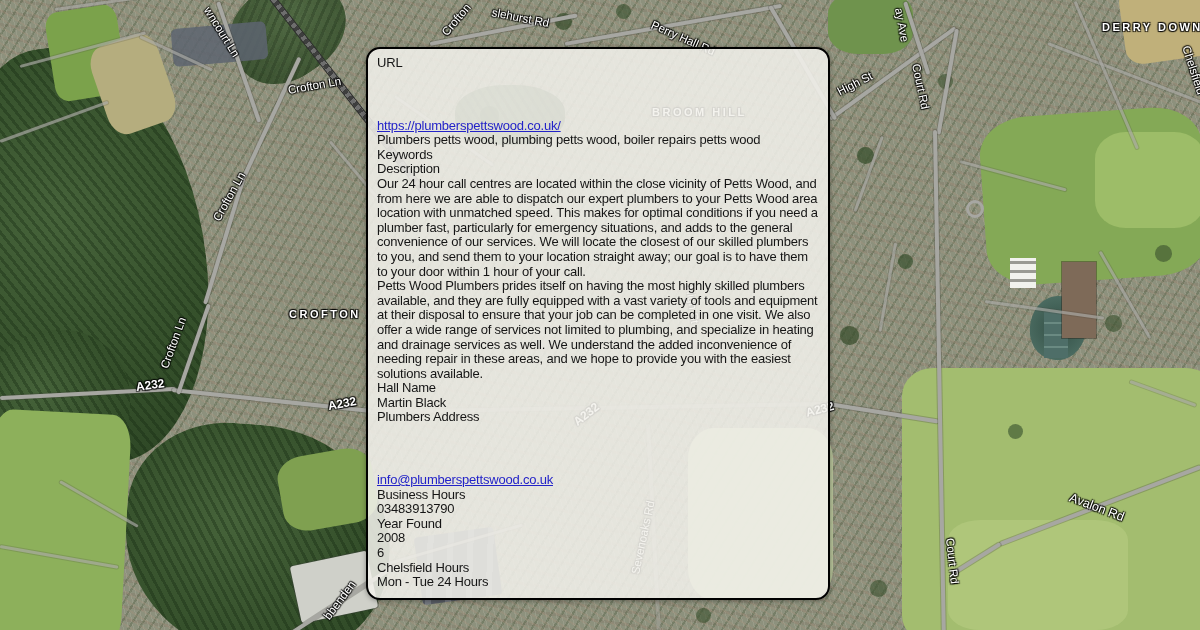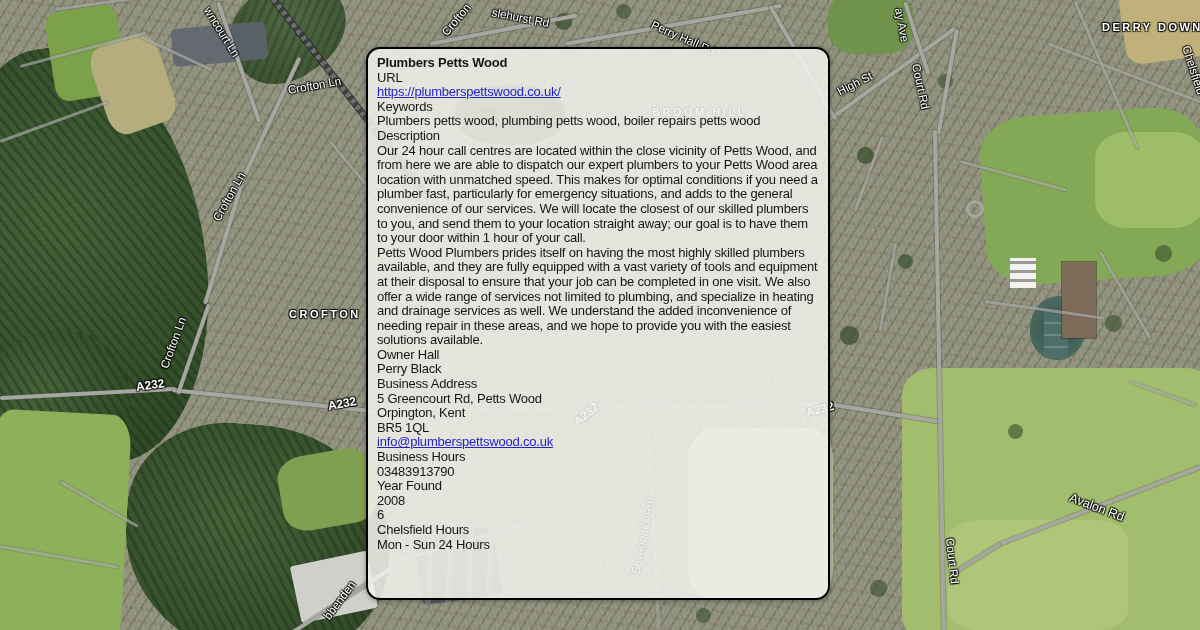--- a/index.html
+++ b/index.html
@@ -44,21 +44,21 @@
   .rlbl.route{font-weight:bold;font-size:12px;}
   
   .card{position:absolute;left:366px;top:47px;width:442px;height:535px;
     background:rgba(242,241,236,.87);border:2px solid #000;border-radius:14px;
     padding:7px 9px;overflow:hidden;color:#151515;
     font-size:13px;line-height:14.6px;letter-spacing:-.2px;
     box-shadow:0 1px 5px rgba(0,0,0,.35);}
   .card-title{font-weight:bold;}
   .line{white-space:normal;}
   .line.multi{white-space:pre-line;}
-  a.link{display:block;color:#2323c8;text-decoration:underline;cursor:pointer;}
+  a.link{display:block;color:#2323c8;text-decoration:underline;cursor:pointer;margin-top:48px;}
 </style>
 </head>
 <body>
 
 <div class="stage">
   <div class="map">
 
     <div class="blob forest" style="left:-35px;top:45px;width:240px;height:420px;border-radius:42% 55% 48% 52%;transform:rotate(-7deg);"></div>
     <div class="blob forest" style="left:-20px;top:330px;width:150px;height:150px;border-radius:50% 45% 50% 45%;"></div>
     <div class="blob forest" style="left:125px;top:425px;width:265px;height:235px;border-radius:38% 52% 45% 55%;transform:rotate(4deg);"></div>
@@ -144,36 +144,32 @@
     <div class="rlbl" style="left:1070px;top:490px;transform:rotate(21deg);font-size:12.5px;">Avalon Rd</div>
     <div class="rlbl" style="left:950px;top:532px;transform:rotate(84deg);">Court Rd</div>
     <div class="rlbl place" style="left:652px;top:106px;">BROOM HILL</div>
     <div class="rlbl" style="left:635px;top:568px;transform:rotate(-78deg);">Sevenoaks Rd</div>
     <div class="rlbl route" style="left:575px;top:416px;transform:rotate(-38deg);">A232</div>
     <div class="rlbl route" style="left:806px;top:406px;transform:rotate(-15deg);">A232</div>
     <div class="rlbl" style="left:690px;top:280px;transform:rotate(82deg);">High St</div>
   </div>
 
   <div class="card">
-    <div class="card-title">Plumbers Petts Wood</div>
     <div class="line">URL</div>
     <a class="line link">https://plumberspettswood.co.uk/</a>
+    <div class="line">Plumbers petts wood, plumbing petts wood, boiler repairs petts wood</div>
     <div class="line">Keywords</div>
-    <div class="line">Plumbers petts wood, plumbing petts wood, boiler repairs petts wood</div>
     <div class="line">Description</div>
     <div class="line multi">Our 24 hour call centres are located within the close vicinity of Petts Wood, and from here we are able to dispatch our expert plumbers to your Petts Wood area location with unmatched speed. This makes for optimal conditions if you need a plumber fast, particularly for emergency situations, and adds to the general convenience of our services. We will locate the closest of our skilled plumbers to you, and send them to your location straight away; our goal is to have them to your door within 1 hour of your call.
 Petts Wood Plumbers prides itself on having the most highly skilled plumbers available, and they are fully equipped with a vast variety of tools and equipment at their disposal to ensure that your job can be completed in one visit. We also offer a wide range of services not limited to plumbing, and specialize in heating and drainage services as well. We understand the added inconvenience of needing repair in these areas, and we hope to provide you with the easiest solutions available.</div>
-    <div class="line">Owner Hall</div>
-    <div class="line">Perry Black</div>
-    <div class="line">Business Address</div>
-    <div class="line multi">5 Greencourt Rd, Petts Wood
-Orpington, Kent
-BR5 1QL</div>
+    <div class="line">Hall Name</div>
+    <div class="line">Martin Black</div>
+    <div class="line">Plumbers Address</div>
     <a class="line link">info@plumberspettswood.co.uk</a>
     <div class="line">Business Hours</div>
     <div class="line">03483913790</div>
     <div class="line">Year Found</div>
     <div class="line">2008</div>
     <div class="line">6</div>
     <div class="line">Chelsfield Hours</div>
-    <div class="line">Mon - Sun 24 Hours</div>
+    <div class="line">Mon - Tue 24 Hours</div>
   </div>
 </div>
 
 </body></html>

